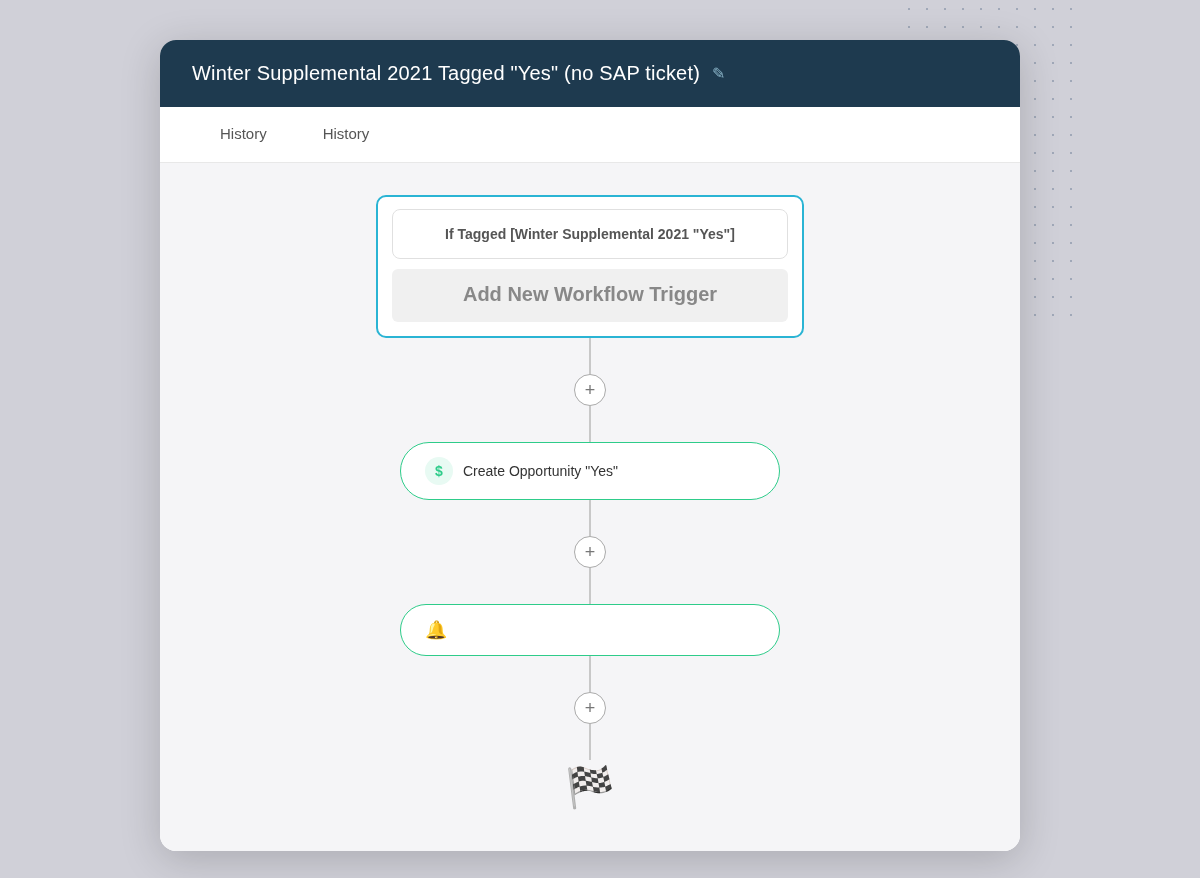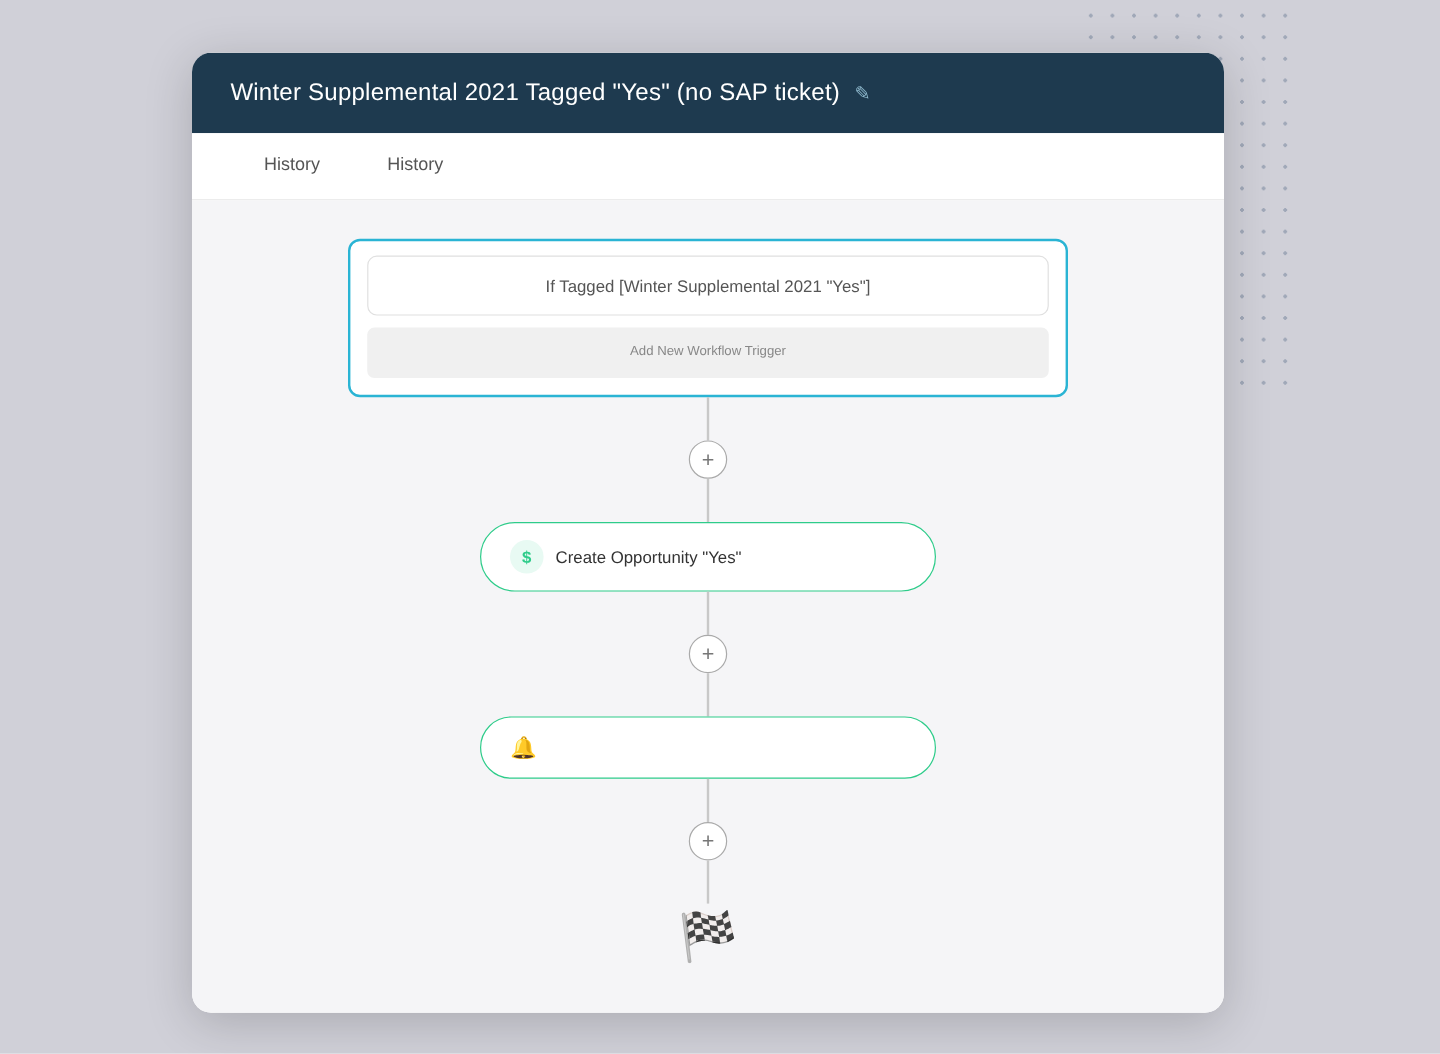--- a/index.html
+++ b/index.html
@@ -91,25 +91,26 @@
       padding: 32px 24px 40px;
       background: #f5f5f7;
       display: flex;
       flex-direction: column;
       align-items: center;
       min-height: 580px;
     }
 
     
     .trigger-box {
-      width: 600px;
+      width: 428px;
       border: 2.5px solid #2ab4d4;
       border-radius: 10px;
       background: #fff;
       overflow: hidden;
+      font-weight: bold;
     }
 
     .trigger-condition {
       border: 1px solid #e0e0e0;
       border-radius: 8px;
       margin: 12px 14px 10px;
       padding: 16px 20px;
       font-size: 14px;
       color: #555;
       background: #fff;
@@ -118,21 +119,21 @@
 
     .trigger-add {
       padding: 14px 20px 16px;
       display: flex;
       align-items: center;
       justify-content: center;
       background: #f0f0f0;
       margin: 0 14px 14px;
       border-radius: 6px;
       color: #888;
-      font-size: 11px;
+      font-size: 20px;
       cursor: pointer;
     }
 
     
     .connector {
       width: 2px;
       height: 36px;
       background: #c8c8c8;
       margin: 0 auto;
     }

